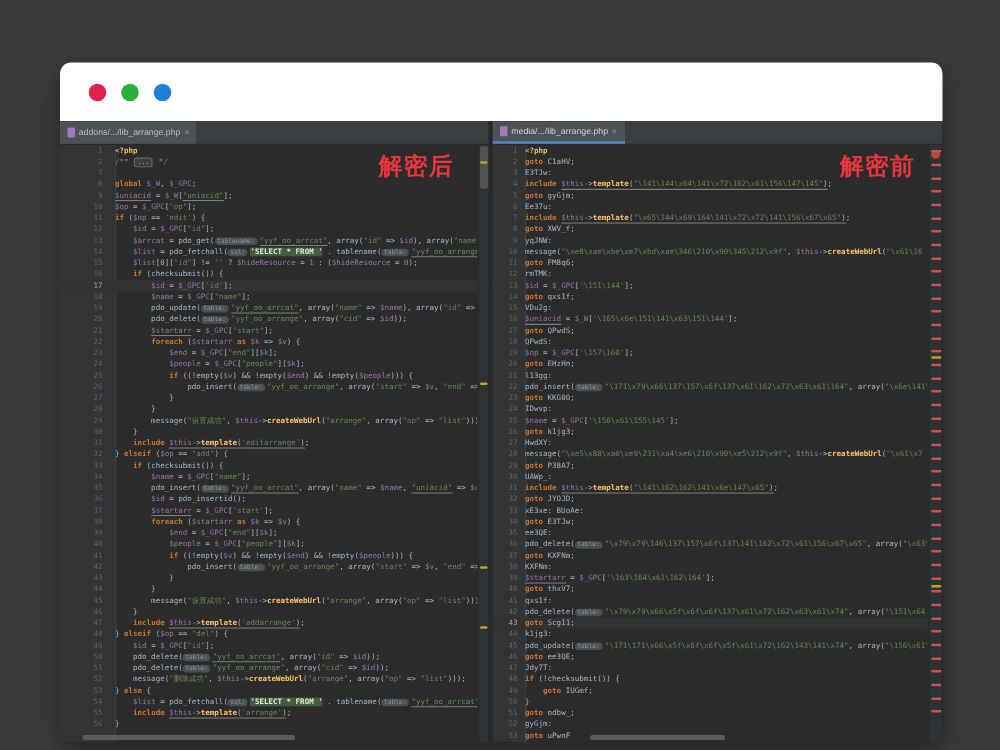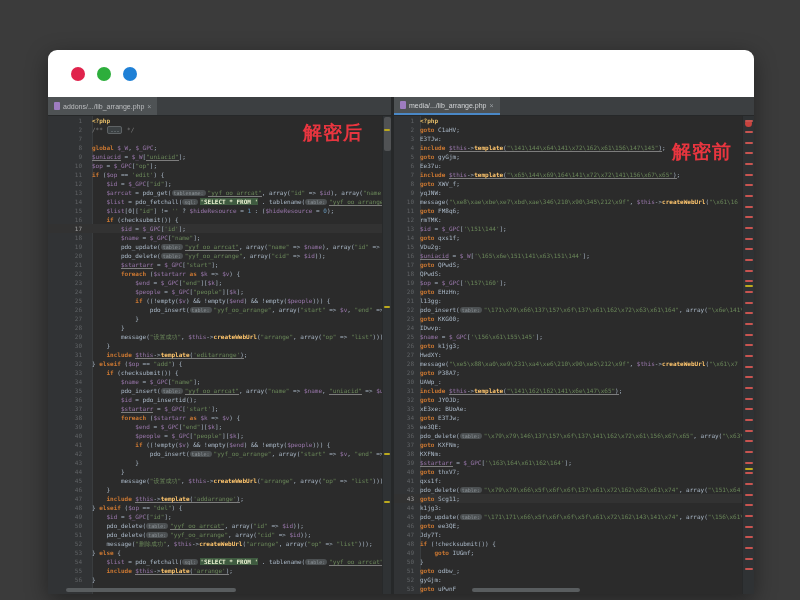--- a/index.html
+++ b/index.html
@@ -46,21 +46,21 @@
   .pane.left .stripe{width:8px;} .pane.right .stripe{width:11px;}
   .mark{position:absolute;right:1px;height:2px;border-radius:1px;}
   .mark.r{background:#c75450;width:8px;}
   .mark.y{background:#bba91e;width:8px;}
   .pane.left .mark{width:6px;}
   .vthumb{position:absolute;top:1px;right:0;width:7px;height:34px;background:rgba(255,255,255,.16);border-radius:2px;}
   .errdot{position:absolute;top:4px;right:2px;width:7px;height:7px;border-radius:50%;background:#c7433e;}
   .hthumb{position:absolute;bottom:2px;height:4px;background:#595d5f;border-radius:2px;}
   .declabel{position:absolute;top:4px;color:#e8353f;font-weight:bold;font-size:19px;letter-spacing:1px;
     font-family:"DejaVu Sans",sans-serif;}
-  .pane.left .declabel{right:28px;} .pane.right .declabel{right:22px;margin-top:19px;}
+  .pane.left .declabel{right:28px;} .pane.right .declabel{right:22px;}
 </style>
 </head>
 <body>
 
 <div class="window">
   <div class="titlebar">
     <div class="dots">
       <div class="dot red"></div>
       <div class="dot green"></div>
       <div class="dot blue"></div>

